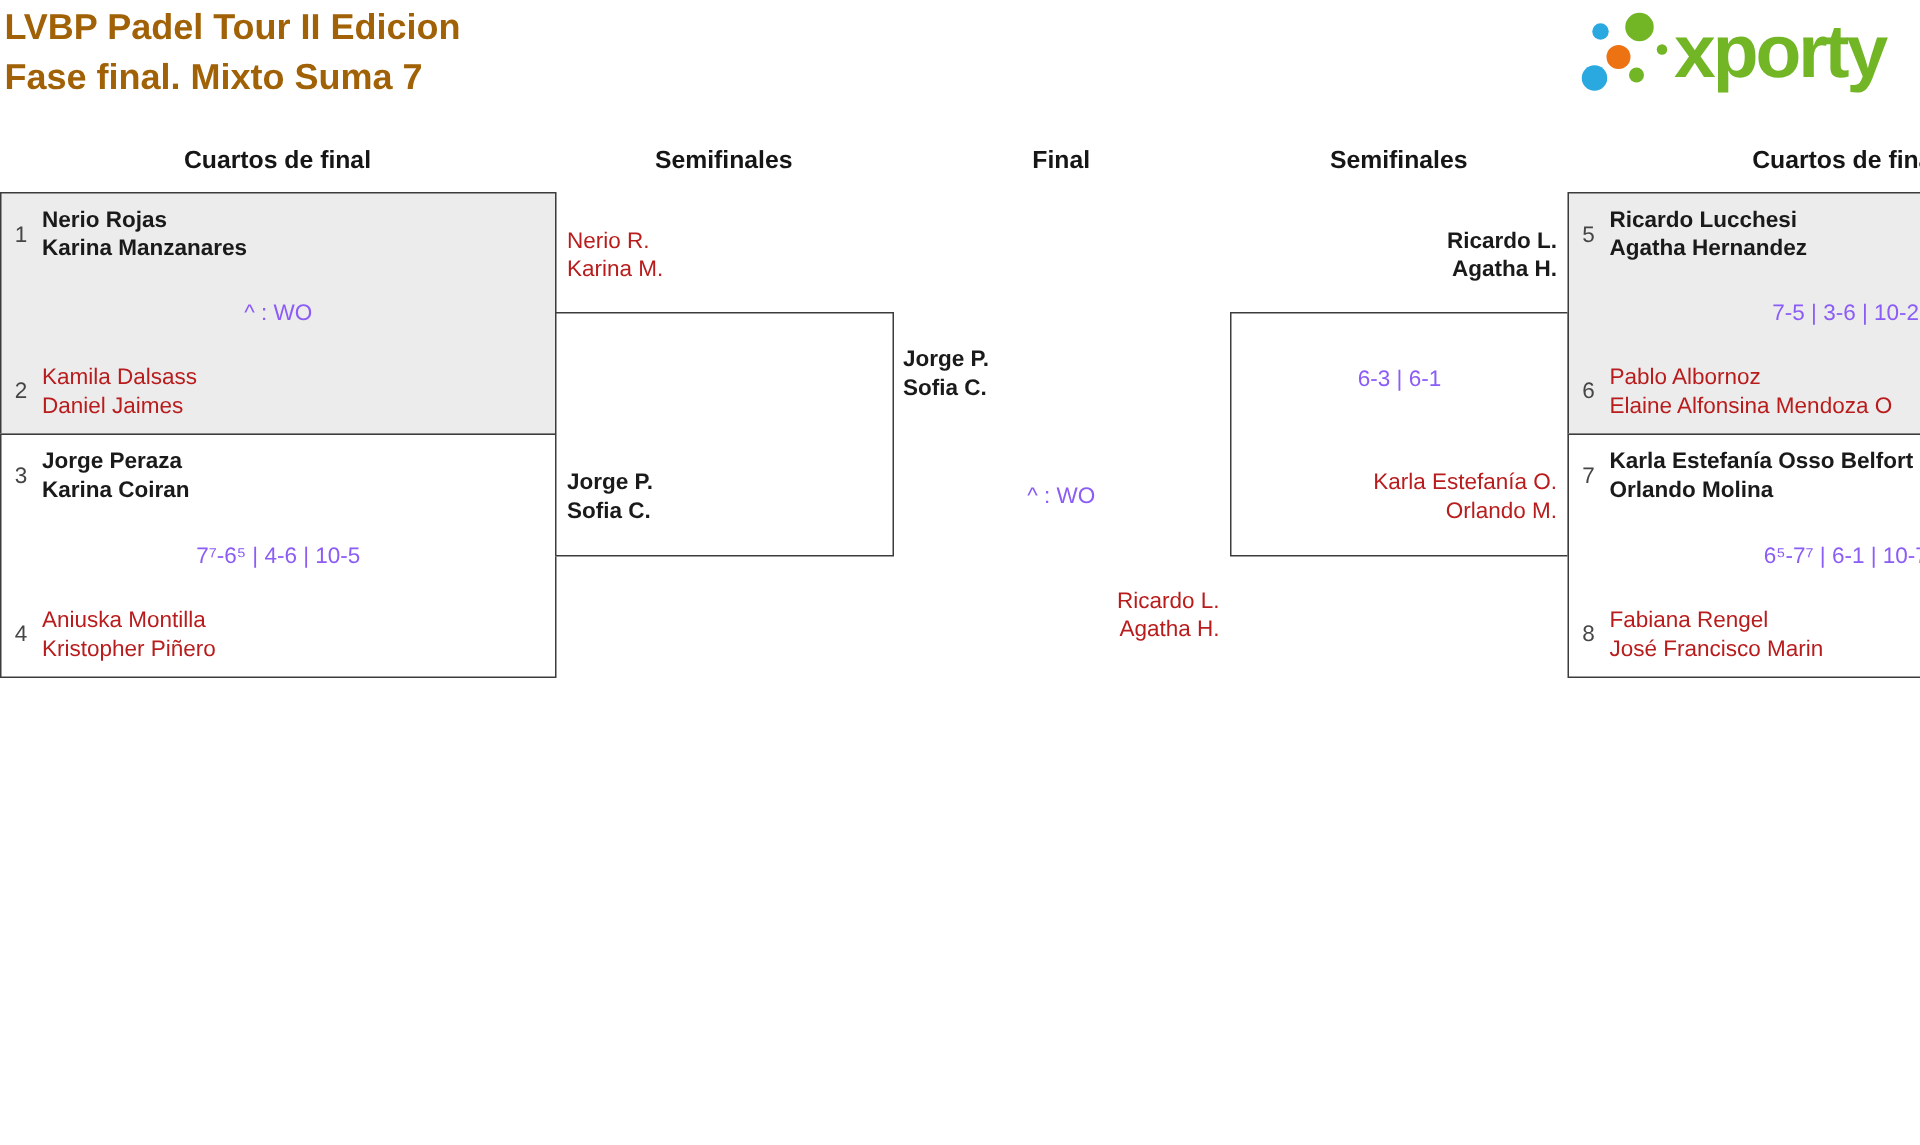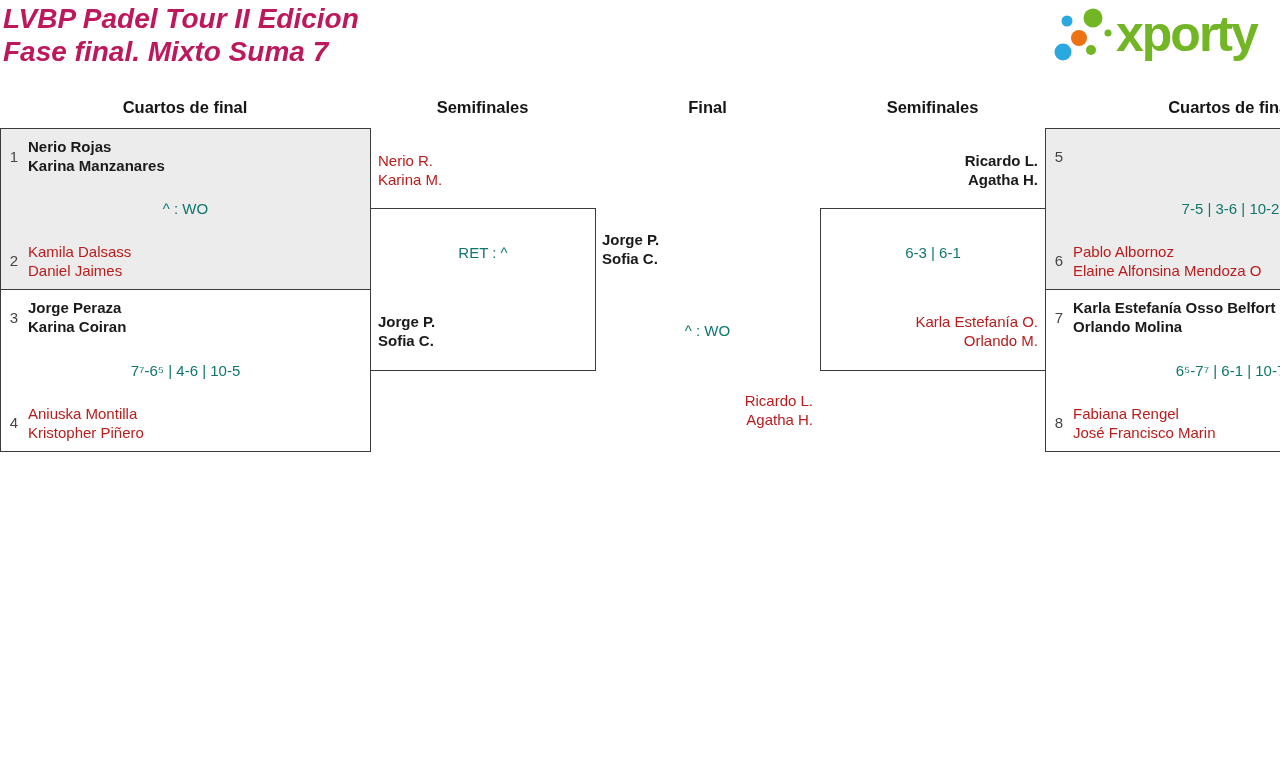--- a/index.html
+++ b/index.html
@@ -5,21 +5,21 @@
   html,body{margin:0;padding:0;}
   body{
     width:1280px;height:763px;position:relative;overflow:hidden;
     background:#ffffff;
     font-family:"Liberation Sans","DejaVu Sans",sans-serif;
     color:#1a1a1a;
   }
   .abs{position:absolute;}
 
   
-  .title{left:3px;top:2px;font-size:28px;line-height:33px;font-weight:700;color:#be185d;font-style:italic;}
+  .title{left:3px;top:2px;font-size:24px;line-height:33px;font-weight:700;color:#a16207;}
   .title div{white-space:nowrap;}
 
   
   .logo{left:1050px;top:4px;width:230px;height:62px;cursor:pointer;}
 
   
   .col-head{top:98px;height:19px;font-size:16.5px;font-weight:700;color:#161616;
             text-align:center;white-space:nowrap;}
   .ch-qf-l{left:0;width:370px;}
   .ch-sf-l{left:370px;width:225px;}
@@ -35,21 +35,21 @@
   .sf-l {left:370px;top:208px;width:226px;height:163px;}
   .sf-r {left:820px;top:208px;width:226px;height:163px;}
   .qf-r1{left:1045px;top:128px;width:371px;height:162px;}
   .qf-r2{left:1045px;top:289px;width:371px;height:163px;}
   .final-slot{left:595px;top:289px;width:225px;height:162px;}
 
   
   .team{font-size:15px;line-height:19px;color:#b91c1c;white-space:nowrap;}
   .team.win{font-weight:700;color:#1a1a1a;}
   .seed{font-size:15px;line-height:19px;color:#454545;width:16px;text-align:center;}
-  .score{left:0;right:0;text-align:center;font-size:15px;line-height:18px;color:#0f766e;white-space:nowrap;}
+  .score{left:0;right:0;text-align:center;font-size:15px;line-height:18px;color:#8b5cf6;white-space:nowrap;}
 
   .q-top{top:8px;left:27px;}
   .q-seed-top{top:18px;left:5px;}
   .q-score{top:50%;transform:translateY(-50%);}
   .q-bottom{bottom:9px;left:27px;}
   .q-seed-bottom{bottom:19px;left:5px;}
 
   .sf-top{top:-58px;left:7px;}
   .sf-score{top:35px;}
   .sf-bottom{bottom:20px;left:7px;}
@@ -111,21 +111,20 @@
     <div class="team">Aniuska Montilla</div>
     <div class="team">Kristopher Piñero</div>
   </div>
 </div>
 
 <div class="abs match sf-l">
   <div class="abs sf-top">
     <div class="team">Nerio R.</div>
     <div class="team">Karina M.</div>
   </div>
-  <div class="abs score sf-score">RET : ^</div>
   <div class="abs sf-bottom">
     <div class="team win">Jorge P.</div>
     <div class="team win">Sofia C.</div>
   </div>
 </div>
 
 <div class="abs final-slot">
   <div class="abs f-top">
     <div class="team win">Jorge P.</div>
     <div class="team win">Sofia C.</div>
@@ -144,20 +143,24 @@
   </div>
   <div class="abs score sf-score">6-3 | 6-1</div>
   <div class="abs sf-bottom ra">
     <div class="team">Karla Estefanía O.</div>
     <div class="team">Orlando M.</div>
   </div>
 </div>
 
 <div class="abs match grey qf-r1">
   <div class="abs seed q-seed-top">5</div>
+  <div class="abs q-top">
+    <div class="team win">Ricardo Lucchesi</div>
+    <div class="team win">Agatha Hernandez</div>
+  </div>
   <div class="abs score q-score">7-5 | 3-6 | 10-2</div>
   <div class="abs seed q-seed-bottom">6</div>
   <div class="abs q-bottom">
     <div class="team">Pablo Albornoz</div>
     <div class="team">Elaine Alfonsina Mendoza O</div>
   </div>
 </div>
 
 <div class="abs match qf-r2">
   <div class="abs seed q-seed-top">7</div>

